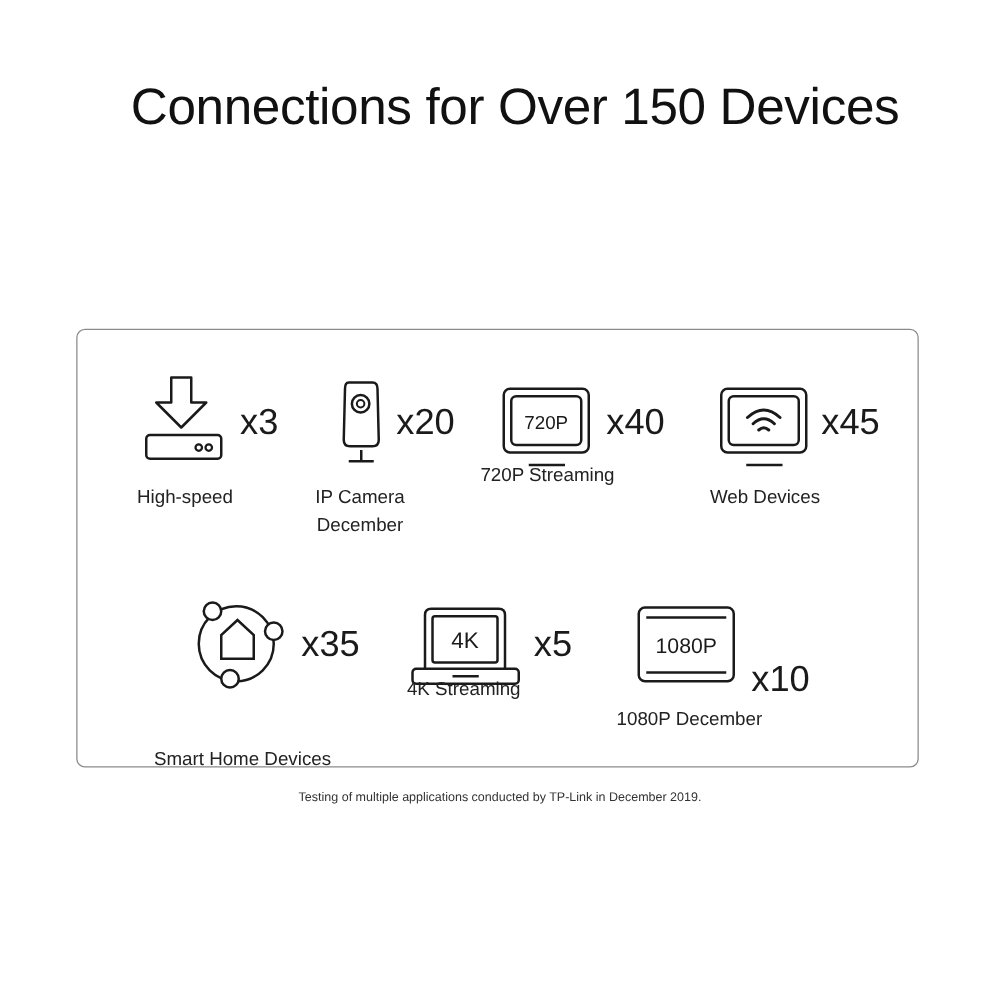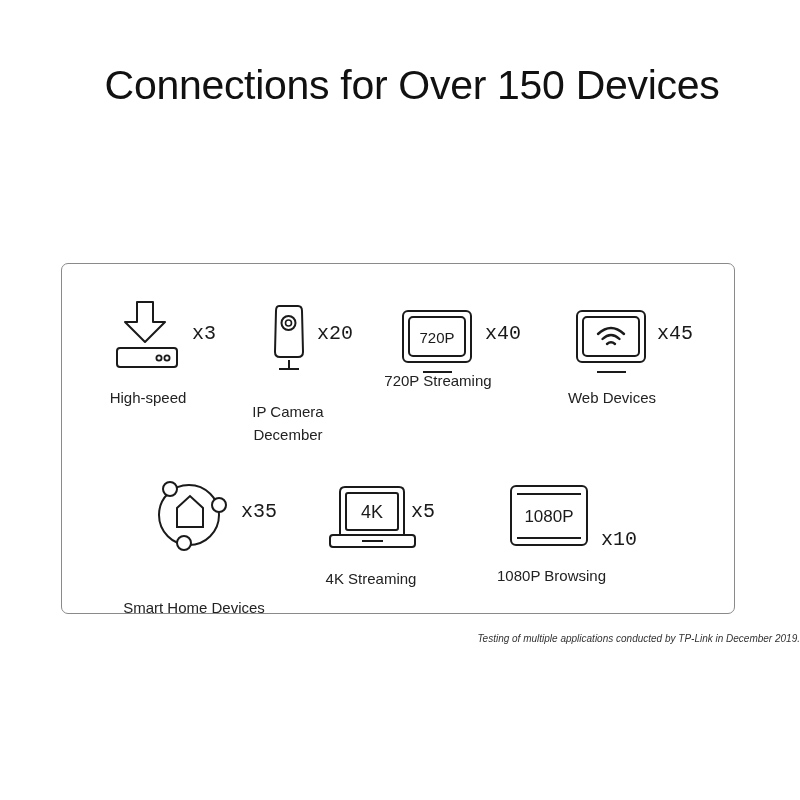--- a/index.html
+++ b/index.html
@@ -9,26 +9,26 @@
   }
   .title {
     position: absolute; left: 0; top: 62px; width: 800px; text-align: center;
     font-size: 41px; font-weight: 400; letter-spacing: -0.3px; color: #111; padding-left: 12px;
   }
   .panel {
     position: absolute; left: 61px; top: 263px; width: 674px; height: 351px;
     border: 1.5px solid #8a8a8a; border-radius: 7px; box-sizing: border-box;
   }
   .icon { position: absolute; }
-  .count { position: absolute; font-size: 20px; color: #1a1a1a; font-weight: 300; font-family: Liberation Mono, monospace; }
+  .count { position: absolute; font-size: 29px; color: #1a1a1a; font-weight: 300; }
   .label {
     position: absolute; font-size: 15px; color: #222; text-align: center; line-height: 23px; white-space: nowrap;
   }
   .footnote {
-    position: absolute; left: 0; top: 633px; width: 800px; text-align: right; font-size: 10px; color: #333; font-style: italic;
+    position: absolute; left: 0; top: 633px; width: 800px; text-align: center; font-size: 10px; color: #333;
   }
   svg text { font-family: "Liberation Sans", "DejaVu Sans", sans-serif; }
 </style>
 </head>
 <body>
 
 <div class="title">Connections for Over 150 Devices</div>
 
 <div class="panel"></div>
 
@@ -44,21 +44,21 @@
 </div>
 
 <svg class="icon" style="left:270px;top:302px" width="38" height="72" viewBox="0 0 38 72">
   <path d="M9 4 H28 Q32 4 32 9 L33 50 Q33 55 28 55 H10 Q5 55 5 50 L6 9 Q6 4 9 4 Z" fill="none" stroke="#1a1a1a" stroke-width="2"></path>
   <circle cx="18.5" cy="21" r="7" fill="none" stroke="#1a1a1a" stroke-width="2"></circle>
   <circle cx="18.5" cy="21" r="3" fill="none" stroke="#1a1a1a" stroke-width="1.6"></circle>
   <line x1="19" y1="58" x2="19" y2="66" stroke="#1a1a1a" stroke-width="2"></line>
   <line x1="9" y1="67" x2="29" y2="67" stroke="#1a1a1a" stroke-width="2"></line>
 </svg>
 <div class="count" style="left:317px;top:322px">x20</div>
-<div class="label" style="left:236px;top:400px;width:104px;">
+<div class="label" style="left:236px;top:386px;width:104px;">
   <div>IP Camera</div>
   <div>December</div>
 </div>
 
 <svg class="icon" style="left:400px;top:308px" width="76" height="70" viewBox="0 0 76 70">
   <rect x="3" y="3" width="68" height="51" rx="5" fill="none" stroke="#1a1a1a" stroke-width="2"></rect>
   <rect x="9" y="9" width="56" height="39" rx="4" fill="none" stroke="#1a1a1a" stroke-width="2"></rect>
   <text x="37" y="35" text-anchor="middle" font-size="15" fill="#1a1a1a">720P</text>
   <line x1="23" y1="64" x2="52" y2="64" stroke="#1a1a1a" stroke-width="2"></line>
 </svg>
@@ -86,25 +86,25 @@
 <div class="count" style="left:241px;top:500px">x35</div>
 <div class="label" style="left:114px;top:596px;width:160px">Smart Home Devices</div>
 
 <svg class="icon" style="left:326px;top:484px" width="94" height="68" viewBox="0 0 94 68">
   <path d="M14 51 V8 Q14 3 19 3 H73 Q78 3 78 8 V51" fill="none" stroke="#1a1a1a" stroke-width="2"></path>
   <rect x="20" y="9" width="52" height="37" rx="2" fill="none" stroke="#1a1a1a" stroke-width="2"></rect>
   <text x="46" y="34" text-anchor="middle" font-size="18" fill="#1a1a1a">4K</text>
   <rect x="4" y="51" width="85" height="12" rx="3" fill="#fff" stroke="#1a1a1a" stroke-width="2"></rect>
   <line x1="36" y1="57" x2="57" y2="57" stroke="#1a1a1a" stroke-width="2"></line>
 </svg>
-<div class="count" style="left:411px;top:500px">x5</div>
-<div class="label" style="left:311px;top:567px;width:120px">4K Streaming</div>
+<div class="count" style="left:427px;top:500px">x5</div>
+<div class="label" style="left:311px;top:540px;width:120px">4K Streaming</div>
 
 <svg class="icon" style="left:508px;top:483px" width="84" height="66" viewBox="0 0 84 66">
   <rect x="3" y="3" width="76" height="59" rx="5" fill="none" stroke="#1a1a1a" stroke-width="2"></rect>
   <line x1="9" y1="11" x2="73" y2="11" stroke="#1a1a1a" stroke-width="2"></line>
   <line x1="9" y1="55" x2="73" y2="55" stroke="#1a1a1a" stroke-width="2"></line>
   <text x="41" y="39" text-anchor="middle" font-size="17" fill="#1a1a1a">1080P</text>
 </svg>
 <div class="count" style="left:601px;top:528px">x10</div>
-<div class="label" style="left:489px;top:564px;width:125px">1080P Browsing</div>
+<div class="label" style="left:489px;top:564px;width:125px">1080P December</div>
 
 <div class="footnote">Testing of multiple applications conducted by TP-Link in December 2019.</div>
 
 </body></html>

